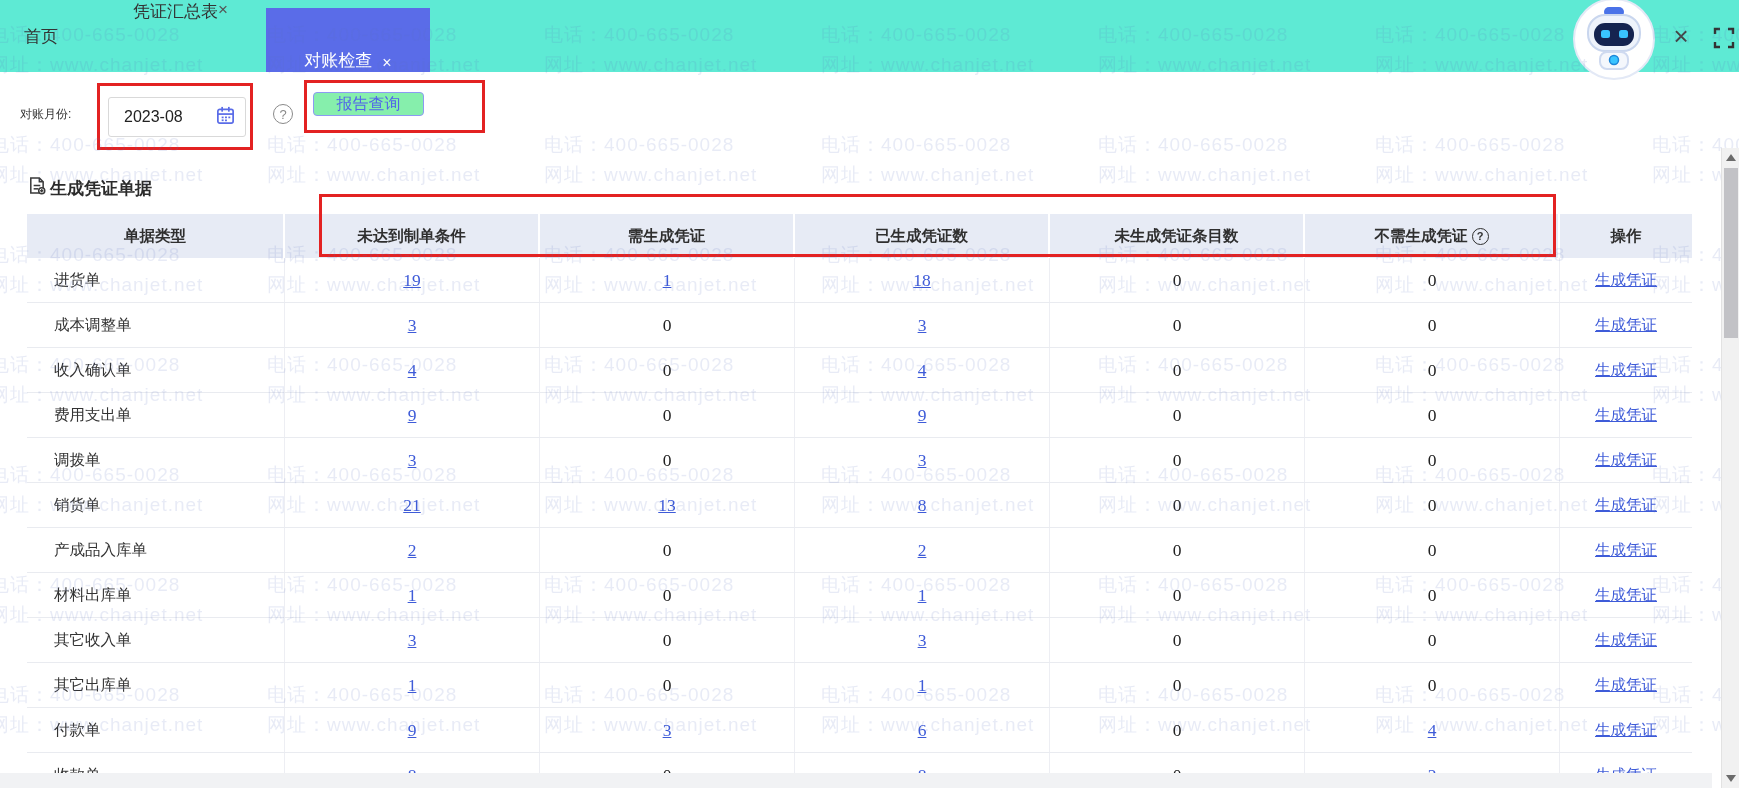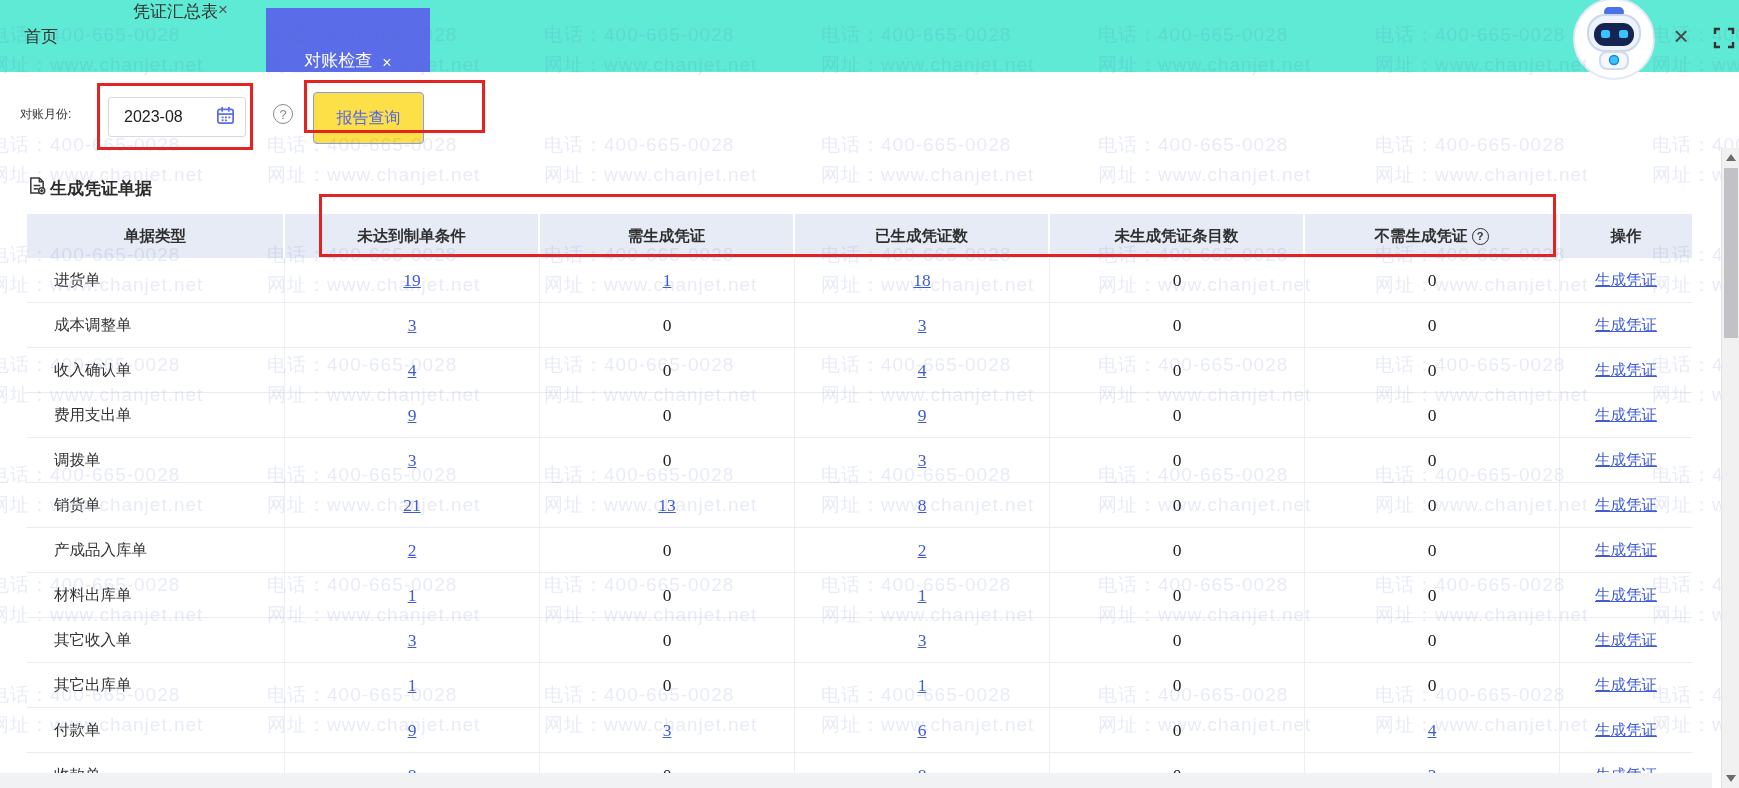--- a/index.html
+++ b/index.html
@@ -21,21 +21,21 @@
   .fullscreen { position:absolute; left:1712px; top:26px; width:24px; height:24px; z-index:60; cursor:pointer; }
   .robot { position:absolute; left:1572px; top:-3px; width:84px; height:84px; z-index:60; cursor:pointer; }
 
   
   .filter-label { position:absolute; left:20px; top:106px; font-size:12px; color:#333; }
   .month-input { position:absolute; left:108px; top:97px; width:138px; height:40px; background:#fff;
     border:1px solid #d9d9d9; border-radius:3px; display:flex; align-items:center; padding:0 9px 0 15px; }
   .month-input .val { flex:1; font-size:16px; color:#222; }
   .help-circle { position:absolute; left:273px; top:104px; width:20px; height:20px; border:1.6px solid #8a8a8a;
     border-radius:50%; color:#8a8a8a; font-size:13px; display:flex; align-items:center; justify-content:center; cursor:pointer; }
-  .query-btn { position:absolute; left:313px; top:92px; width:111px; height:52px; background:#fde047;
+  .query-btn { position:absolute; left:313px; top:92px; width:111px; height:24px; background:#86efac;
     border:1px solid #8d9af2; border-radius:4px; color:#5166e8; font-size:16px; cursor:pointer;
     font-family:"Liberation Sans","DejaVu Sans",sans-serif; }
 
   
   .redbox { position:absolute; border:3px solid #e32222; z-index:10; pointer-events:none; }
   .rb1 { left:97px;  top:83px;  width:156px; height:67px; }
   .rb2 { left:304px; top:80px;  width:181px; height:53px; }
   .rb3 { left:319px; top:194px; width:1237px; height:63px; }
 
   

